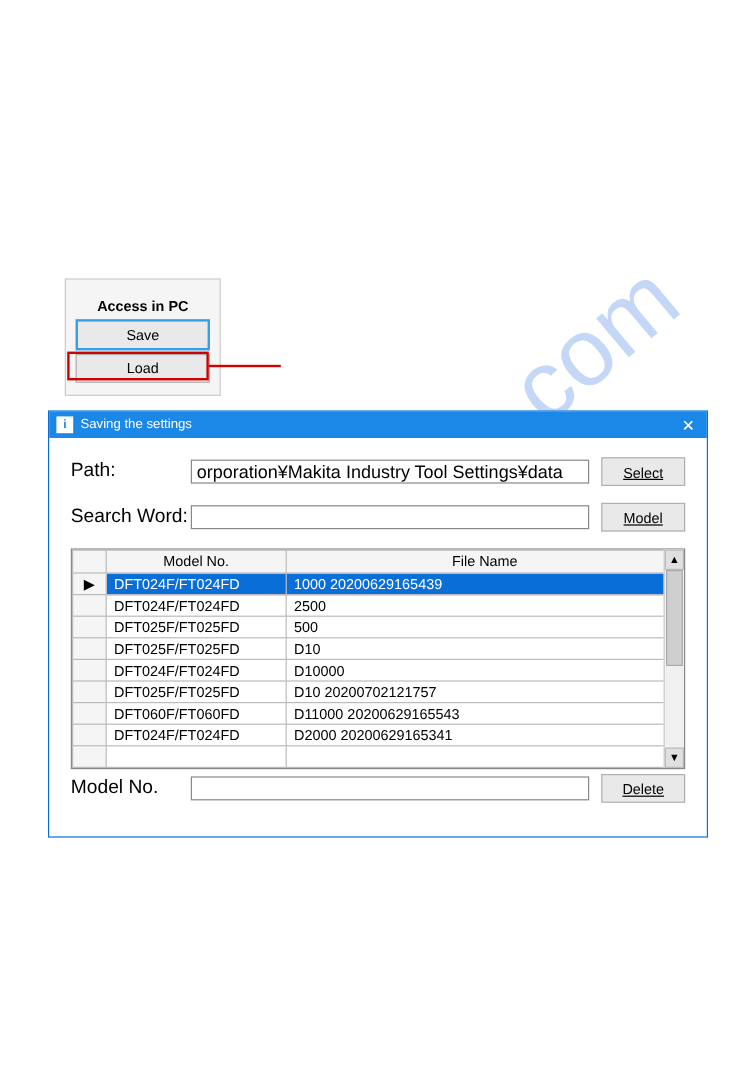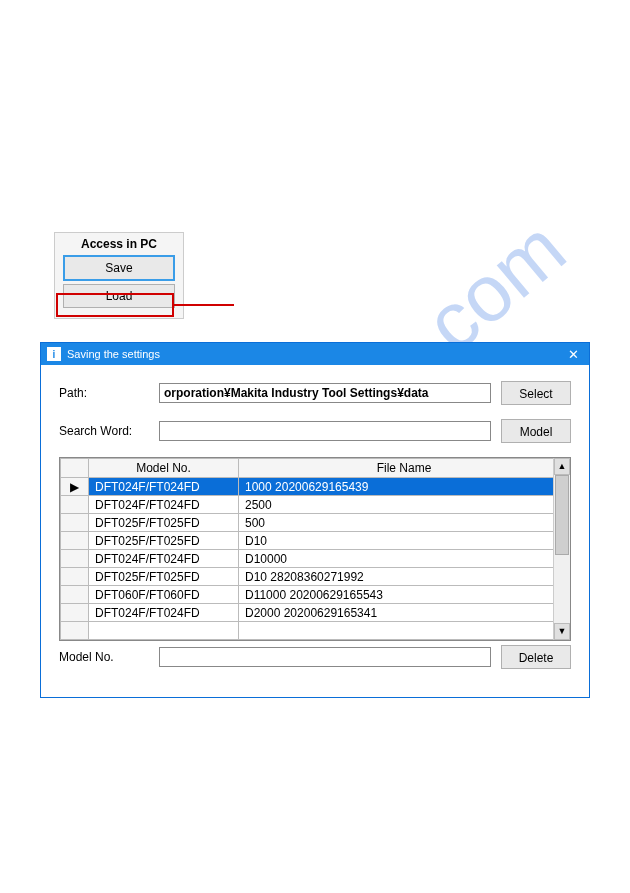--- a/index.html
+++ b/index.html
@@ -24,21 +24,21 @@
       white-space: nowrap;
       font-family: Arial, sans-serif;
     }
     .access-panel {
       position: absolute;
       top: 232px;
       left: 54px;
       width: 130px;
       border: 1px solid #ccc;
       background: #f5f5f5;
-      padding: 4px 8px 10px 8px;
+      padding: 15px 8px 10px 8px;
       z-index: 2;
     }
     .access-panel .title {
       font-weight: bold;
       font-size: 12px;
       text-align: center;
       margin-bottom: 4px;
       color: #000;
     }
     .btn {
@@ -110,41 +110,41 @@
     .dialog-body {
       padding: 16px 18px 14px 18px;
     }
     .row {
       display: flex;
       align-items: center;
       margin-bottom: 14px;
     }
     .label-col {
       width: 100px;
-      font-size: 12px;
+      font-size: 16px;
     }
     .input-col {
       flex: 1;
       margin-right: 10px;
     }
     .input-col input {
       width: 100%;
       border: 1px solid #888;
       height: 20px;
       padding: 0 4px;
-      font-size: 12px;
-      font-weight: bold;
+      font-size: 15px;
     }
     .btn-col {
       width: 70px;
     }
     .btn-col .btn {
       margin: 0;
       height: 24px;
       line-height: 16px;
+      text-decoration: underline;
     }
     .grid-wrap {
       border: 1px solid #888;
       margin-bottom: 4px;
       position: relative;
     }
     .grid {
       width: 100%;
       border-collapse: collapse;
       font-size: 12px;
@@ -284,21 +284,21 @@
               <td>D10</td>
             </tr>
             <tr>
               <td class="rowhead"></td>
               <td class="col-model">DFT024F/FT024FD</td>
               <td>D10000</td>
             </tr>
             <tr>
               <td class="rowhead"></td>
               <td class="col-model">DFT025F/FT025FD</td>
-              <td>D10 28208360271992</td>
+              <td>D10 20200702121757</td>
             </tr>
             <tr>
               <td class="rowhead"></td>
               <td class="col-model">DFT060F/FT060FD</td>
               <td>D11000 20200629165543</td>
             </tr>
             <tr>
               <td class="rowhead"></td>
               <td class="col-model">DFT024F/FT024FD</td>
               <td>D2000 20200629165341</td>

